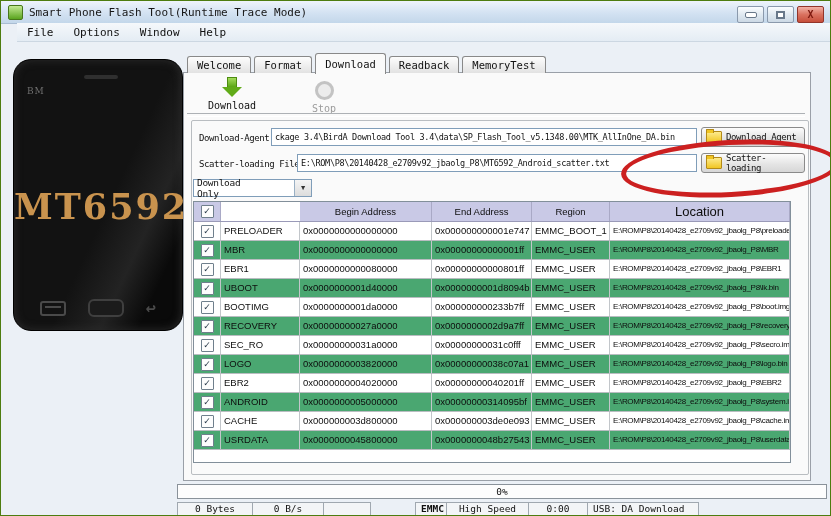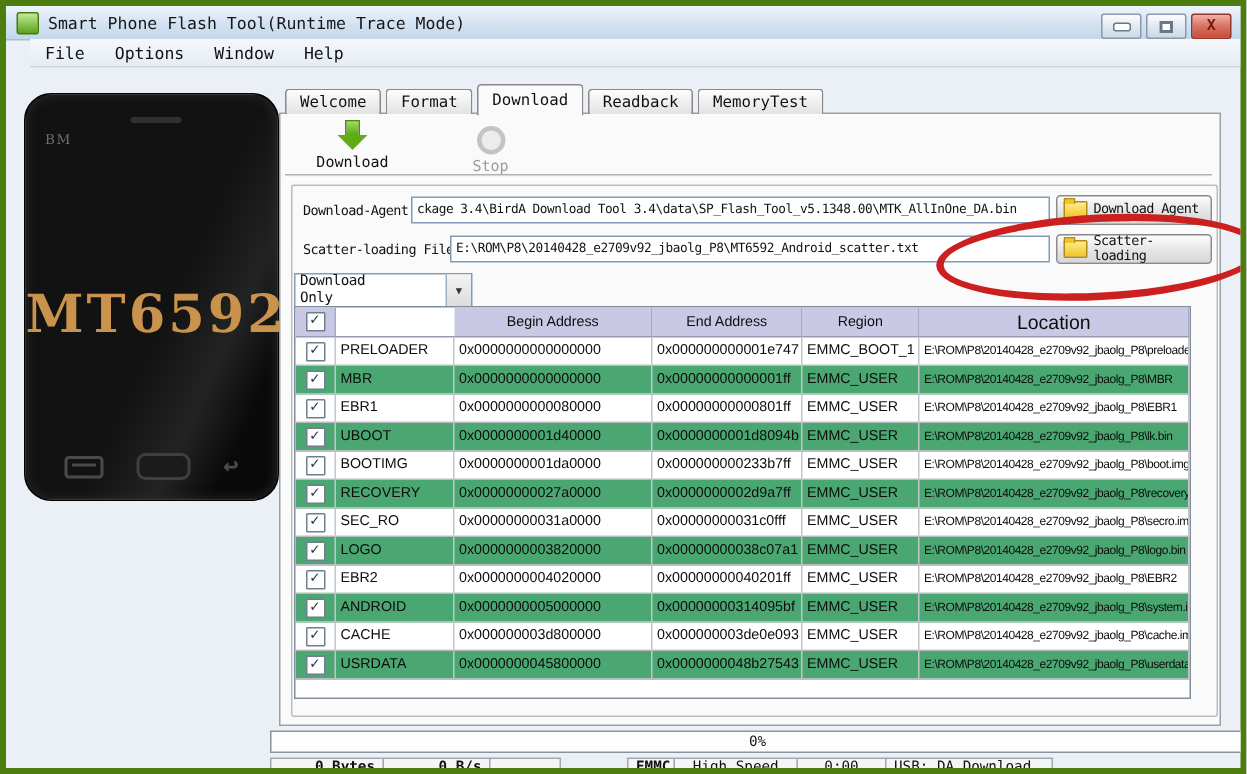--- a/index.html
+++ b/index.html
@@ -1,17 +1,17 @@
 <!DOCTYPE html>
 <html><head>
 <meta charset="utf-8">
 <style>
   html,body{margin:0;padding:0;background:#d8dde2;}
   #app{position:relative;width:831px;height:516px;background:#ebf0f6;overflow:hidden;
-       font-family:"DejaVu Sans Mono",monospace;border:4px solid #4d7c0f;box-sizing:border-box;}
+       font-family:"DejaVu Sans Mono",monospace;border:1px solid #4d7c0f;box-sizing:border-box;}
 
   
   .titlebar{position:absolute;left:0;top:0;right:0;height:22px;
     background:linear-gradient(#eef4fb,#d3e2f2 55%,#c3d7ea);
     border-bottom:1px solid #a9bdd2;display:flex;align-items:center;padding-left:7px;}
   .app-icon{width:13px;height:13px;background:linear-gradient(#c3ea93,#5aa41e);
     border:1px solid #47771a;border-radius:2px;margin-right:6px;flex:0 0 auto;}
   .title-text{font-size:11px;color:#161616;white-space:nowrap;}
   .win-btns{position:absolute;top:5px;right:6px;display:flex;gap:3px;}
   .wbtn{width:25px;height:15px;border:1px solid #8a99ac;border-radius:2px;
@@ -85,22 +85,22 @@
   .btn-da{left:700px;top:126px;}
   .btn-scatter{left:700px;top:152px;}
   .folder-icon{width:14px;height:10px;background:linear-gradient(#fdeb8e,#f1c623);
     border:1px solid #b38a18;border-radius:1px;position:relative;flex:0 0 auto;}
   .folder-icon::before{content:"";position:absolute;left:-1px;top:-3px;width:6px;height:3px;
     background:#f1c623;border:1px solid #b38a18;border-bottom:none;border-radius:1px 1px 0 0;}
   .highlight-ellipse{position:absolute;left:620px;top:139px;width:208px;height:47px;
     border:5px solid rgba(204,30,30,.92);border-radius:50%;transform:rotate(-3deg);
     pointer-events:none;z-index:6;}
 
-  .dropdown{position:absolute;left:192px;top:178px;width:119px;height:23px;background:#fff;
-    border:1px solid #7f9db9;display:flex;align-items:flex-end;box-sizing:border-box;gap:28px;}
+  .dropdown{position:absolute;left:192px;top:178px;width:119px;height:18px;background:#fff;
+    border:1px solid #7f9db9;display:flex;align-items:center;box-sizing:border-box;gap:28px;}
   .dropdown .sel-text{flex:1;font-size:9.5px;letter-spacing:-0.3px;padding-left:3px;color:#111;}
   .dd-arrow{width:16px;height:100%;background:linear-gradient(#f4f4f4,#dcdcdc);
     border-left:1px solid #9ab0c4;display:flex;align-items:center;justify-content:center;
     font-size:7px;color:#333;}
 
   
   .ptable{position:absolute;left:192px;top:200px;width:598px;height:262px;background:#fff;
     border:1px solid #828f9a;box-sizing:border-box;overflow:hidden;
     font-family:"Liberation Sans","DejaVu Sans",sans-serif;}
   .trow{display:flex;height:18px;line-height:18px;border-bottom:1px solid #b9bdc1;}
@@ -117,21 +117,21 @@
   .thead .c5{font-size:13px;letter-spacing:0;}
   .cb{width:11px;height:11px;background:#fdfdfd;border:1px solid #6f7f8c;border-radius:1px;
     font:bold 9px/11px "DejaVu Sans",sans-serif;color:#2a3a4a;text-align:center;}
 
   
   .progressbar{position:absolute;left:176px;top:483px;width:650px;height:15px;background:#fdfdfd;
     border:1px solid #8a929a;box-sizing:border-box;text-align:center;font-size:9.5px;line-height:13px;color:#111;}
   .statusrow{position:absolute;left:177px;top:501px;height:14px;display:flex;}
   .scell{height:14px;box-sizing:border-box;border:1px solid #a0a8b0;margin-left:-1px;
     background:#f3f5f7;font-size:9.5px;line-height:12px;color:#111;padding:0 5px;white-space:nowrap;overflow:hidden;}
-  .s-right{text-align:right;font-weight:bold;}
+  .s-right{text-align:center;}
   .s-center{text-align:center;}
   .s-bold{font-weight:bold;}
 </style>
 </head>
 <body>
 
 <div id="app">
 
   <div class="titlebar">
     <div class="app-icon"></div>

